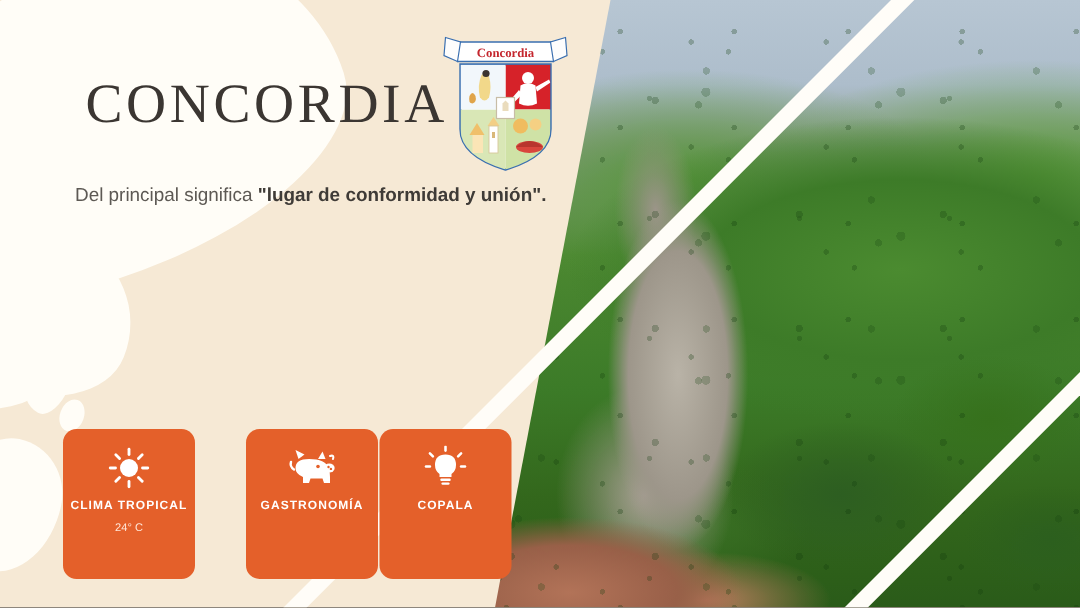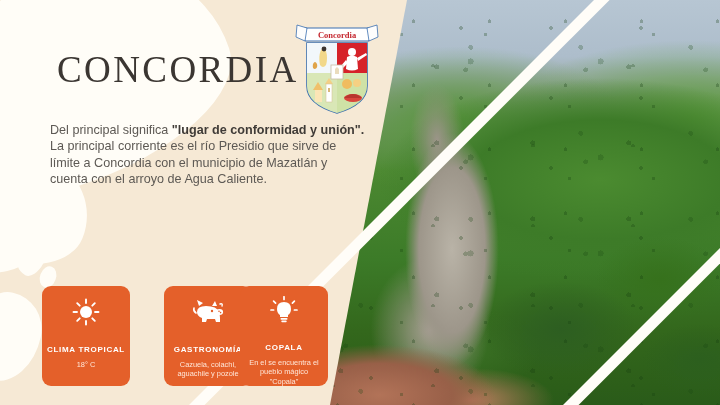--- a/index.html
+++ b/index.html
@@ -102,24 +102,24 @@
 
   
   .card{
     position:absolute;top:286px;width:88px;height:100px;
     background:#e4602a;border-radius:9px;color:#fff;text-align:center;
     display:flex;flex-direction:column;align-items:center;
     box-sizing:border-box;padding-top:9px;
   }
   .card-1{left:42px;}
   .card-2{left:164px;}
-  .card-3{left:240px;}
+  .card-3{left:253px;}
   .card .ico{height:34px;display:flex;align-items:center;justify-content:center;}
   .card .c-title{
-    font-size:8px;font-weight:bold;letter-spacing:.7px;line-height:10px;margin-top:16px;
+    font-size:8px;font-weight:bold;letter-spacing:.7px;line-height:10px;margin-top:3px;
   }
   .card .c-sub{
     font-size:7.4px;line-height:9.4px;margin-top:5px;color:#ffe6d8;padding:0 5px;
   }
 </style>
 </head>
 <body>
 
 <div id="slide">
 
@@ -180,73 +180,70 @@
       <ellipse cx="58" cy="86" rx="9" ry="4" fill="#d9453c"></ellipse>
       <path d="M49 86 q9 -8 18 0 z" fill="#b8352e"></path>
 
       <rect x="36" y="53" width="12" height="14" fill="#ffffff" stroke="#c8bda6" stroke-width=".8"></rect>
       <path d="M40 57 l2 -2 l2 2 v5 h-4 z" fill="#eadcbd"></path>
     </g>
   </svg>
 
   <div class="body-copy">
     <p class="p1"><span>Del principal significa </span><b>"lugar de conformidad y unión".</b></p>
-    <p class="p2">La principal corriente es el río Presidio que sirve de límite a Concordia con el municipio de Mazatlán y cuenta con el arroyo de Agua Caliente.</p>
   </div>
 
   <div class="card card-1">
     <span class="ico">
       <svg width="30" height="30" viewBox="0 0 30 30">
         <circle cx="15" cy="15" r="6" fill="#fff"></circle>
         <g stroke="#fff" stroke-width="1.9" stroke-linecap="round">
           <line x1="15" y1="2.5" x2="15" y2="6"></line>
           <line x1="15" y1="24" x2="15" y2="27.5"></line>
           <line x1="2.5" y1="15" x2="6" y2="15"></line>
           <line x1="24" y1="15" x2="27.5" y2="15"></line>
           <line x1="6.2" y1="6.2" x2="8.7" y2="8.7"></line>
           <line x1="21.3" y1="21.3" x2="23.8" y2="23.8"></line>
           <line x1="6.2" y1="23.8" x2="8.7" y2="21.3"></line>
           <line x1="21.3" y1="8.7" x2="23.8" y2="6.2"></line>
         </g>
       </svg>
     </span>
     <div class="c-title">CLIMA TROPICAL</div>
-    <div class="c-sub">18° C</div>
+    <div class="c-sub">24° C</div>
   </div>
 
   <div class="card card-2">
     <span class="ico">
       <svg width="34" height="28" viewBox="0 0 34 28">
         <path d="M8 8 L6 2 L12 5 Z" fill="#fff"></path>
         <path d="M21 8 L24 3 L26 8 Z" fill="#fff"></path>
         <path d="M6 14 q0 -6 9 -6 q11 0 13 6 q1 3 1 6 l0 4 h-4 l-1 -3 h-8 l-1 3 h-4 l0 -4 q-5 -2 -5 -6 z" fill="#fff"></path>
         <ellipse cx="28.5" cy="14" rx="3.6" ry="3" fill="#fff"></ellipse>
         <circle cx="28" cy="13.3" r=".8" fill="#e4602a"></circle>
         <circle cx="29.6" cy="14.6" r=".8" fill="#e4602a"></circle>
         <circle cx="21" cy="13" r="1.2" fill="#e4602a"></circle>
         <path d="M5 15 q-3 -2 -2 -5" stroke="#fff" stroke-width="1.6" fill="none" stroke-linecap="round"></path>
         <path d="M29 6 q3 -1 2 2" stroke="#fff" stroke-width="1.4" fill="none" stroke-linecap="round"></path>
       </svg>
     </span>
     <div class="c-title">GASTRONOMÍA</div>
-    <div class="c-sub">Cazuela, colachi, aguachile y pozole</div>
   </div>
 
   <div class="card card-3">
     <span class="ico">
       <svg width="30" height="30" viewBox="0 0 30 30">
         <path d="M15 6 q7 0 7 7 q0 4 -3 6 l0 2 h-8 l0 -2 q-3 -2 -3 -6 q0 -7 7 -7 z" fill="#fff"></path>
         <rect x="11.5" y="22" width="7" height="1.7" rx=".8" fill="#fff"></rect>
         <rect x="12.3" y="24.6" width="5.4" height="1.6" rx=".8" fill="#fff"></rect>
         <g stroke="#fff" stroke-width="1.7" stroke-linecap="round">
           <line x1="15" y1="0.8" x2="15" y2="3.4"></line>
           <line x1="4.6" y1="5.2" x2="6.6" y2="7.2"></line>
           <line x1="25.4" y1="5.2" x2="23.4" y2="7.2"></line>
           <line x1="2" y1="14" x2="4.6" y2="14"></line>
           <line x1="28" y1="14" x2="25.4" y2="14"></line>
         </g>
       </svg>
     </span>
     <div class="c-title">COPALA</div>
-    <div class="c-sub">En el se encuentra el pueblo mágico "Copala"</div>
   </div>
 
 </div>
 
 </body></html>

